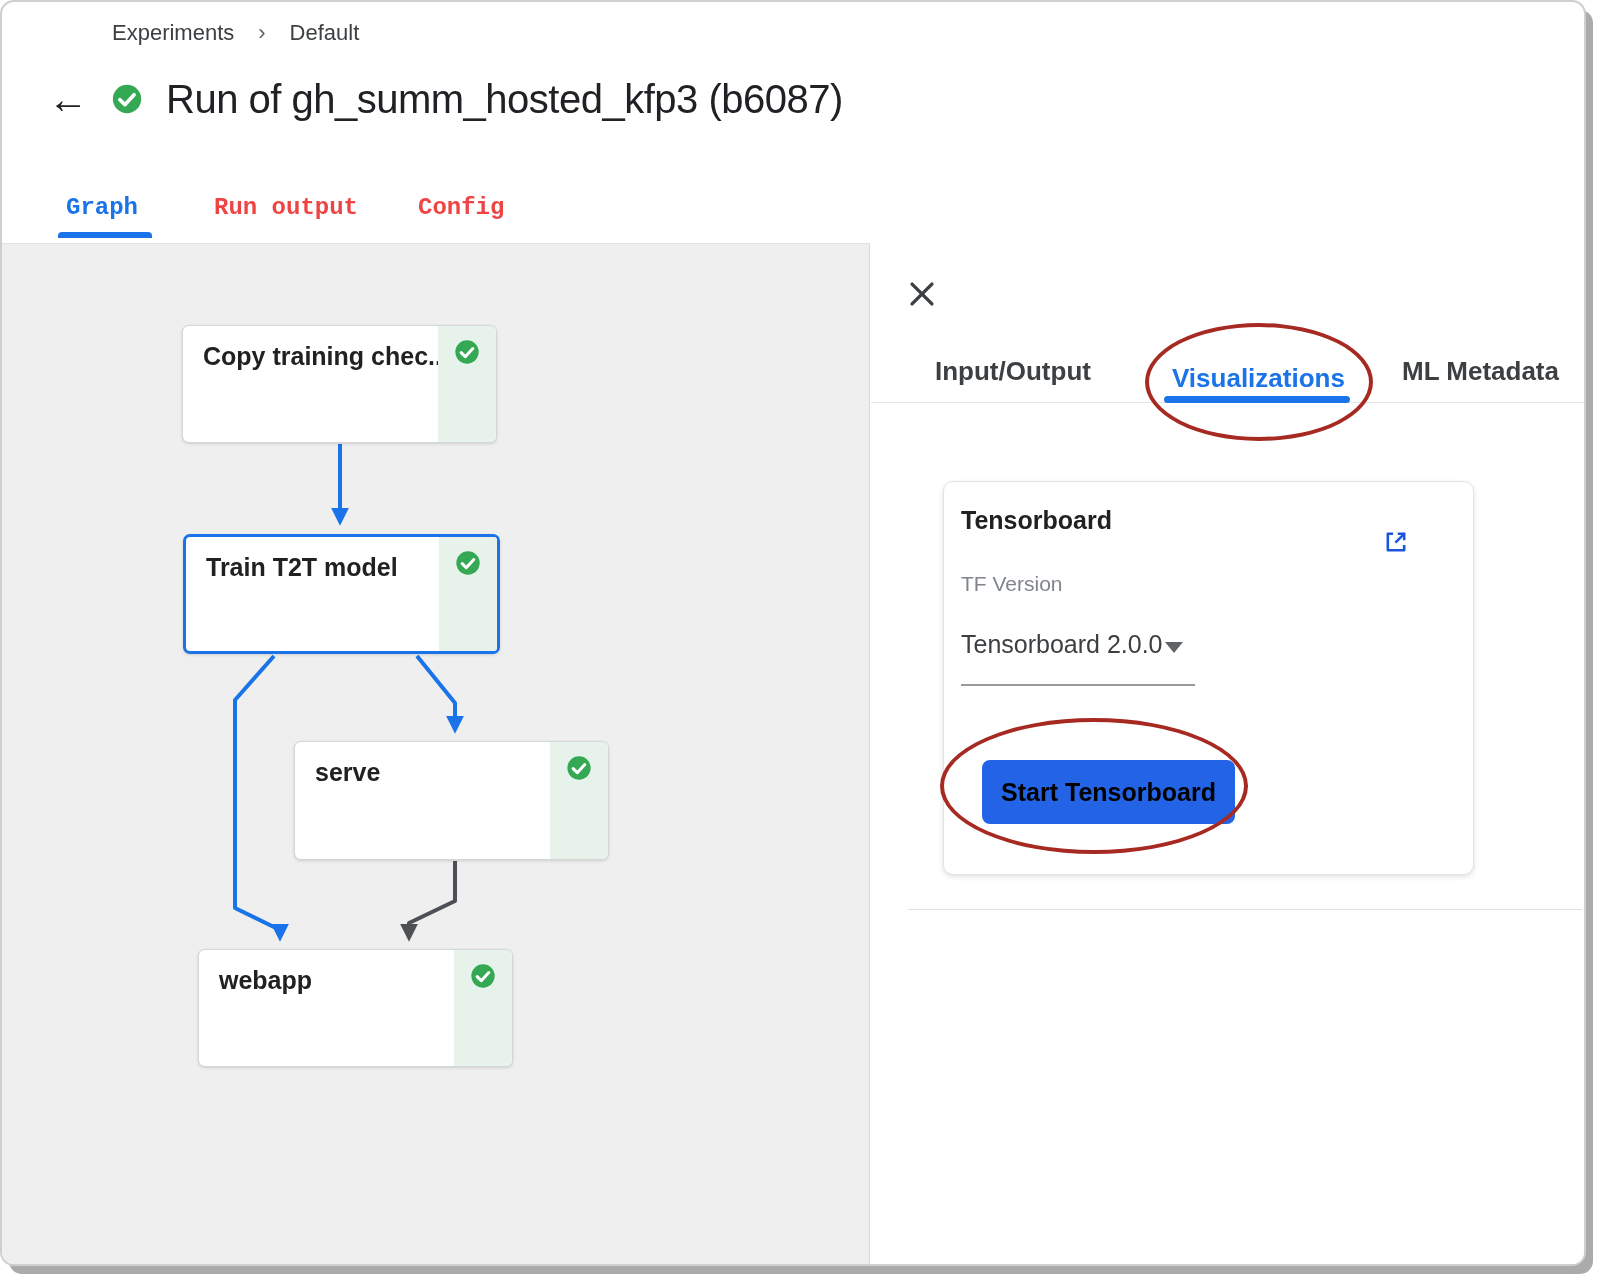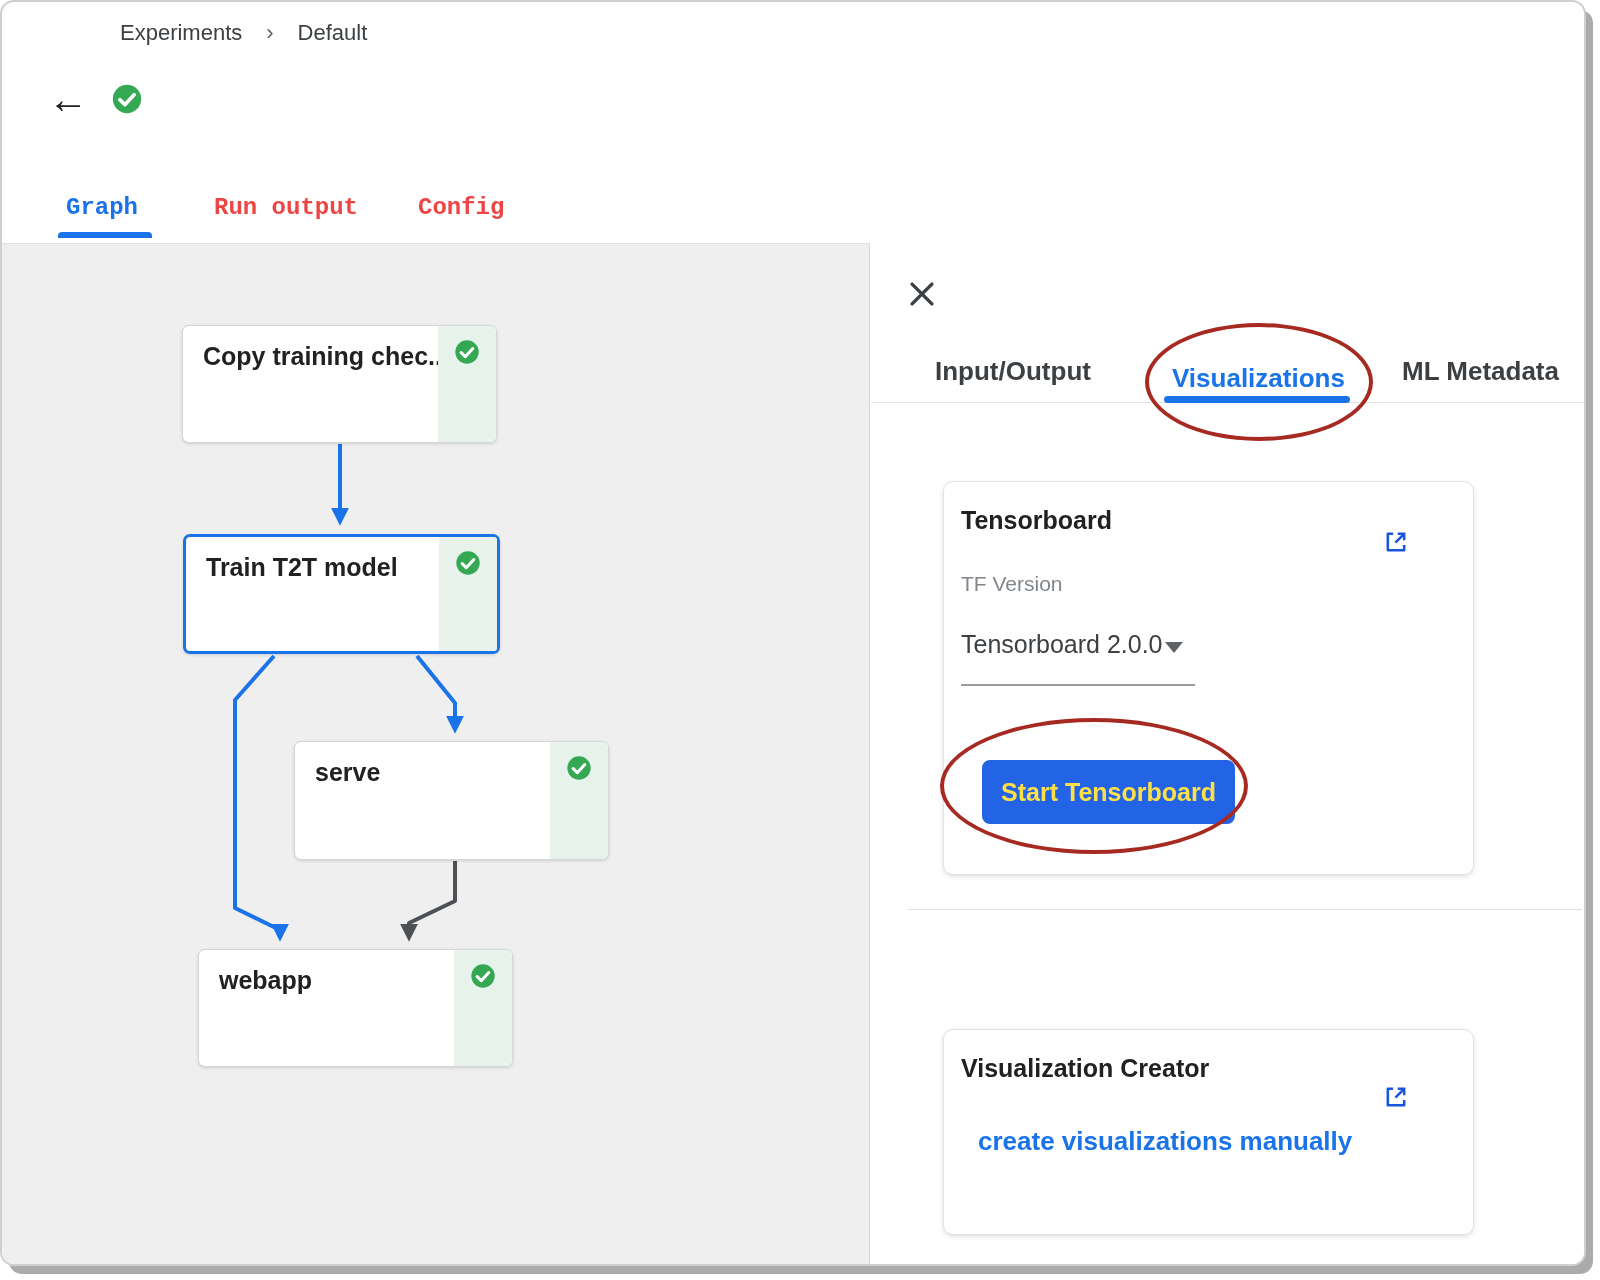--- a/index.html
+++ b/index.html
@@ -1,21 +1,21 @@
 <!DOCTYPE html>
 <html><head>
 <meta charset="utf-8">
 <style>
   * { margin:0; padding:0; box-sizing:border-box; }
   html,body { width:1600px; height:1280px; background:#ffffff; font-family:"Liberation Sans", sans-serif; }
   .frame { position:absolute; left:0; top:0; width:1586px; height:1266px; background:#fff;
            border:2px solid #cfcfcf; border-radius:14px; box-shadow:8px 9px 0 -1px #ababab; overflow:hidden; }
 
   
-  .breadcrumb { position:absolute; left:118px; top:18px; font-size:22px; color:#3c4043; display:flex; gap:24px; align-items:flex-start; }
+  .breadcrumb { position:absolute; left:110px; top:18px; font-size:22px; color:#3c4043; display:flex; gap:24px; align-items:flex-start; }
   .breadcrumb .sep { color:#5f6368; font-size:22px; }
   .titlebar { position:absolute; left:46px; top:70px; height:54px; display:flex; align-items:center; gap:22px; }
   .back-arrow { font-size:40px; color:#202124; line-height:40px; cursor:pointer; }
   .title-text { font-size:40px; color:#202124; letter-spacing:-0.5px; }
 
   
   .main-tabs { position:absolute; left:0; top:178px; width:100%; height:63px;font-family:Liberation Mono, monospace; }
   .main-tab { position:absolute; top:14px; font-size:24px; font-weight:700; color:#ef4444; cursor:pointer; }
   .main-tab.active { color:#1a73e8; }
   .main-tab-underline { position:absolute; left:56px; top:52px; width:94px; height:6px; background:#1a73e8; border-radius:4px 4px 0 0; }
@@ -45,21 +45,21 @@
   .card-vc { top:786px; height:206px; }
   .card-title { position:absolute; left:17px; top:24px; font-size:25px; font-weight:700; color:#212121; }
   .open-icon { position:absolute; right:63px; top:46px; width:28px; height:28px; cursor:pointer; }
   .card-vc .open-icon { top:53px; }
   .tf-label { position:absolute; left:17px; top:90px; font-size:21px; color:#80868b; }
   .tf-select { position:absolute; left:17px; top:144px; width:234px; height:60px; cursor:pointer;
                border-bottom:2px solid #9a9a9a; }
   .tf-value { position:absolute; left:0; top:4px; font-size:25px; color:#3c4043; }
   .tf-caret { position:absolute; right:12px; top:16px; width:0; height:0;
               border-left:9px solid transparent; border-right:9px solid transparent; border-top:11px solid #5f6368; }
-  .start-btn { position:absolute; left:38px; top:278px; width:253px; height:64px; background:#2264e5; color:#fde047;
+  .start-btn { position:absolute; left:38px; top:278px; width:253px; height:64px; background:#2264e5; color:#000000;
                border:none; border-radius:8px; font-size:25px; font-weight:700; font-family:"Liberation Sans",sans-serif; cursor:pointer; }
   .vc-link { position:absolute; left:34px; top:96px; font-size:26px; font-weight:700; color:#1a73e8; cursor:pointer; }
   .panel-divider { position:absolute; left:37px; top:666px; right:2px; height:0; border-top:1px solid #e0e0e0; }
 
   
   .annot { position:absolute; border:4px solid #a62a21; border-radius:50%; pointer-events:none; }
   .annot-tab { left:1143px; top:321px; width:228px; height:118px; }
   .annot-btn { left:938px; top:716px; width:308px; height:136px; }
 </style>
 </head>
@@ -72,20 +72,21 @@
     <span class="sep">›</span>
     <span>Default</span>
   </div>
 
   <div class="titlebar">
     <span class="back-arrow">←</span>
     <svg width="34" height="34" viewBox="0 0 24 24">
       <circle cx="12" cy="12" r="10" fill="#34a853"></circle>
       <polyline points="7,12.5 10.5,16 17,9" fill="none" stroke="#fff" stroke-width="2.6" stroke-linecap="round" stroke-linejoin="round"></polyline>
     </svg>
+    <span class="title-text">Run of gh_summ_hosted_kfp3 (b6087)</span>
   </div>
 
   <div class="main-tabs">
     <span class="main-tab active" style="left:64px;">Graph</span>
     <span class="main-tab" style="left:212px;">Run output</span>
     <span class="main-tab" style="left:416px;">Config</span>
     <div class="main-tab-underline"></div>
   </div>
 
   <div class="canvas">
@@ -167,27 +168,18 @@
       <span class="tf-label">TF Version</span>
       <div class="tf-select">
         <span class="tf-value">Tensorboard 2.0.0</span>
         <span class="tf-caret"></span>
       </div>
       <button class="start-btn">Start Tensorboard</button>
     </div>
 
     <div class="panel-divider"></div>
 
-    <div class="card card-vc">
-      <span class="card-title">Visualization Creator</span>
-      <svg class="open-icon" viewBox="0 0 24 24">
-        <path d="M9.5 5 H5 V19 H19 V14.5" fill="none" stroke="#1a55e0" stroke-width="2.2" stroke-linejoin="round"></path>
-        <path d="M11.5 12.5 L19 5" fill="none" stroke="#1a55e0" stroke-width="2.2"></path>
-        <path d="M13.5 5 H19 V10.5" fill="none" stroke="#1a55e0" stroke-width="2.2"></path>
-      </svg>
-      <span class="vc-link">create visualizations manually</span>
-    </div>
   </div>
 
   <div class="annot annot-tab"></div>
   <div class="annot annot-btn"></div>
 
 </div>
 
 </body></html>

